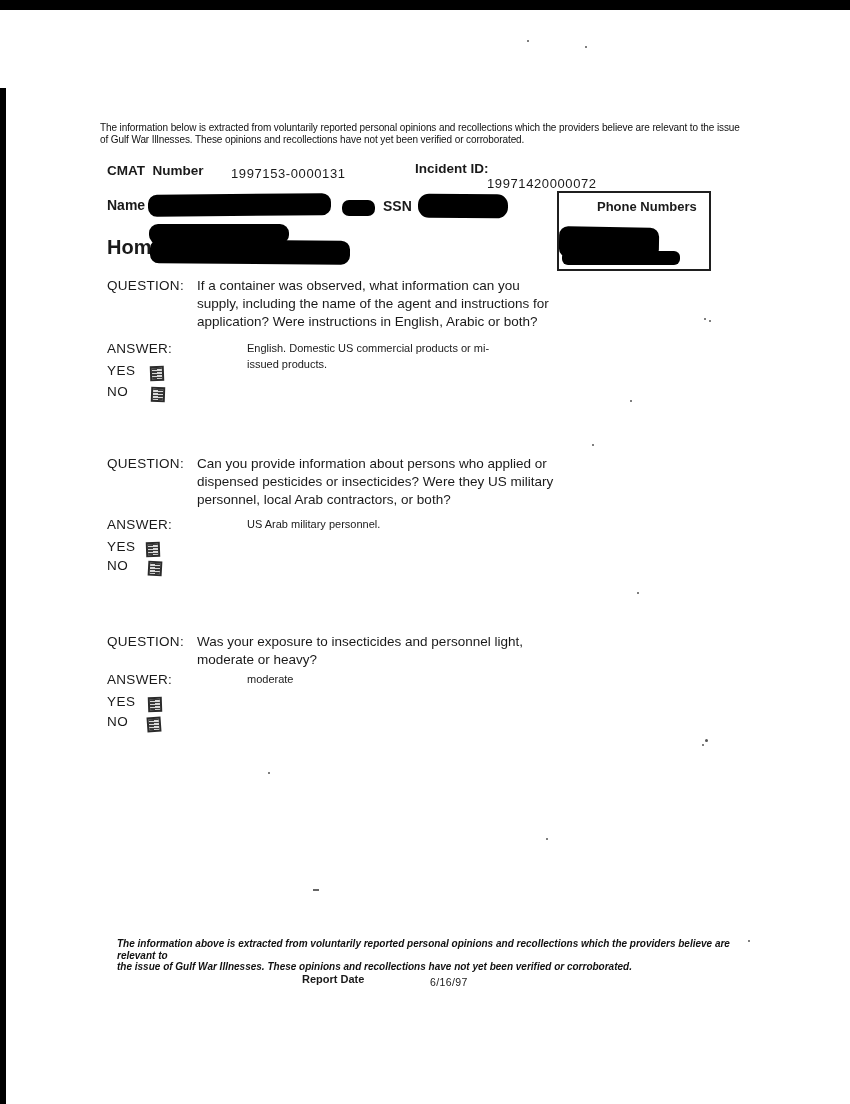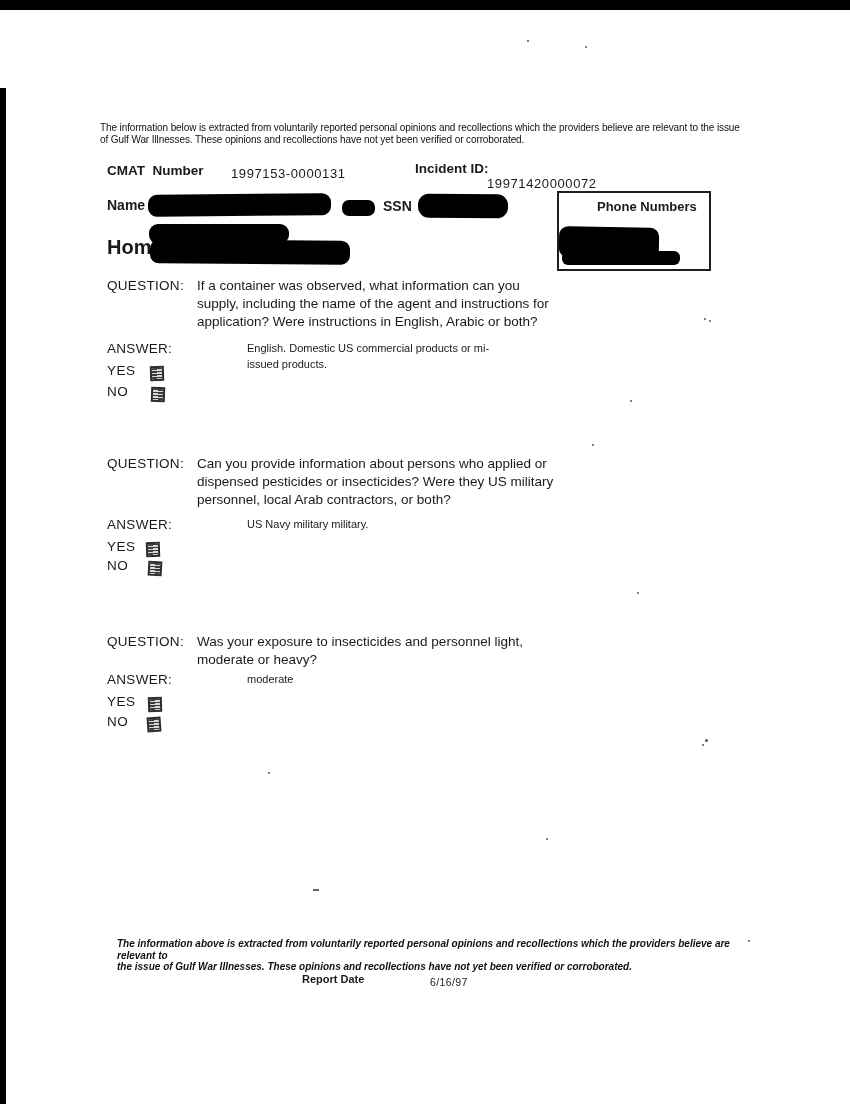--- a/index.html
+++ b/index.html
@@ -83,21 +83,21 @@
     <span class="abs yn-label" style="left:107px; top:107px;">NO</span>
     <div class="abs cb" style="left:151px; top:110px; transform:rotate(2deg);"></div>
   </div>
 
   <div class="abs" style="left:0; top:455px; width:850px;">
     <span class="abs q-label" style="left:107px; top:1px;">QUESTION:</span>
     <div class="abs q-text" style="left:197px; top:0;">Can you provide information about persons who applied or
 dispensed pesticides or insecticides?  Were they US military
 personnel, local Arab contractors, or both?</div>
     <span class="abs q-label" style="left:107px; top:62px;">ANSWER:</span>
-    <div class="abs a-text" style="left:247px; top:61px;">US Navy military military.</div>
+    <div class="abs a-text" style="left:247px; top:61px;">US Arab military personnel.</div>
     <span class="abs yn-label" style="left:107px; top:84px;">YES</span>
     <div class="abs cb" style="left:146px; top:87px;"></div>
     <span class="abs yn-label" style="left:107px; top:103px;">NO</span>
     <div class="abs cb" style="left:148px; top:106px; transform:rotate(3deg);"></div>
   </div>
 
   <div class="abs" style="left:0; top:633px; width:850px;">
     <span class="abs q-label" style="left:107px; top:1px;">QUESTION:</span>
     <div class="abs q-text" style="left:197px; top:0;">Was your exposure to insecticides and personnel light,
 moderate or heavy?</div>

